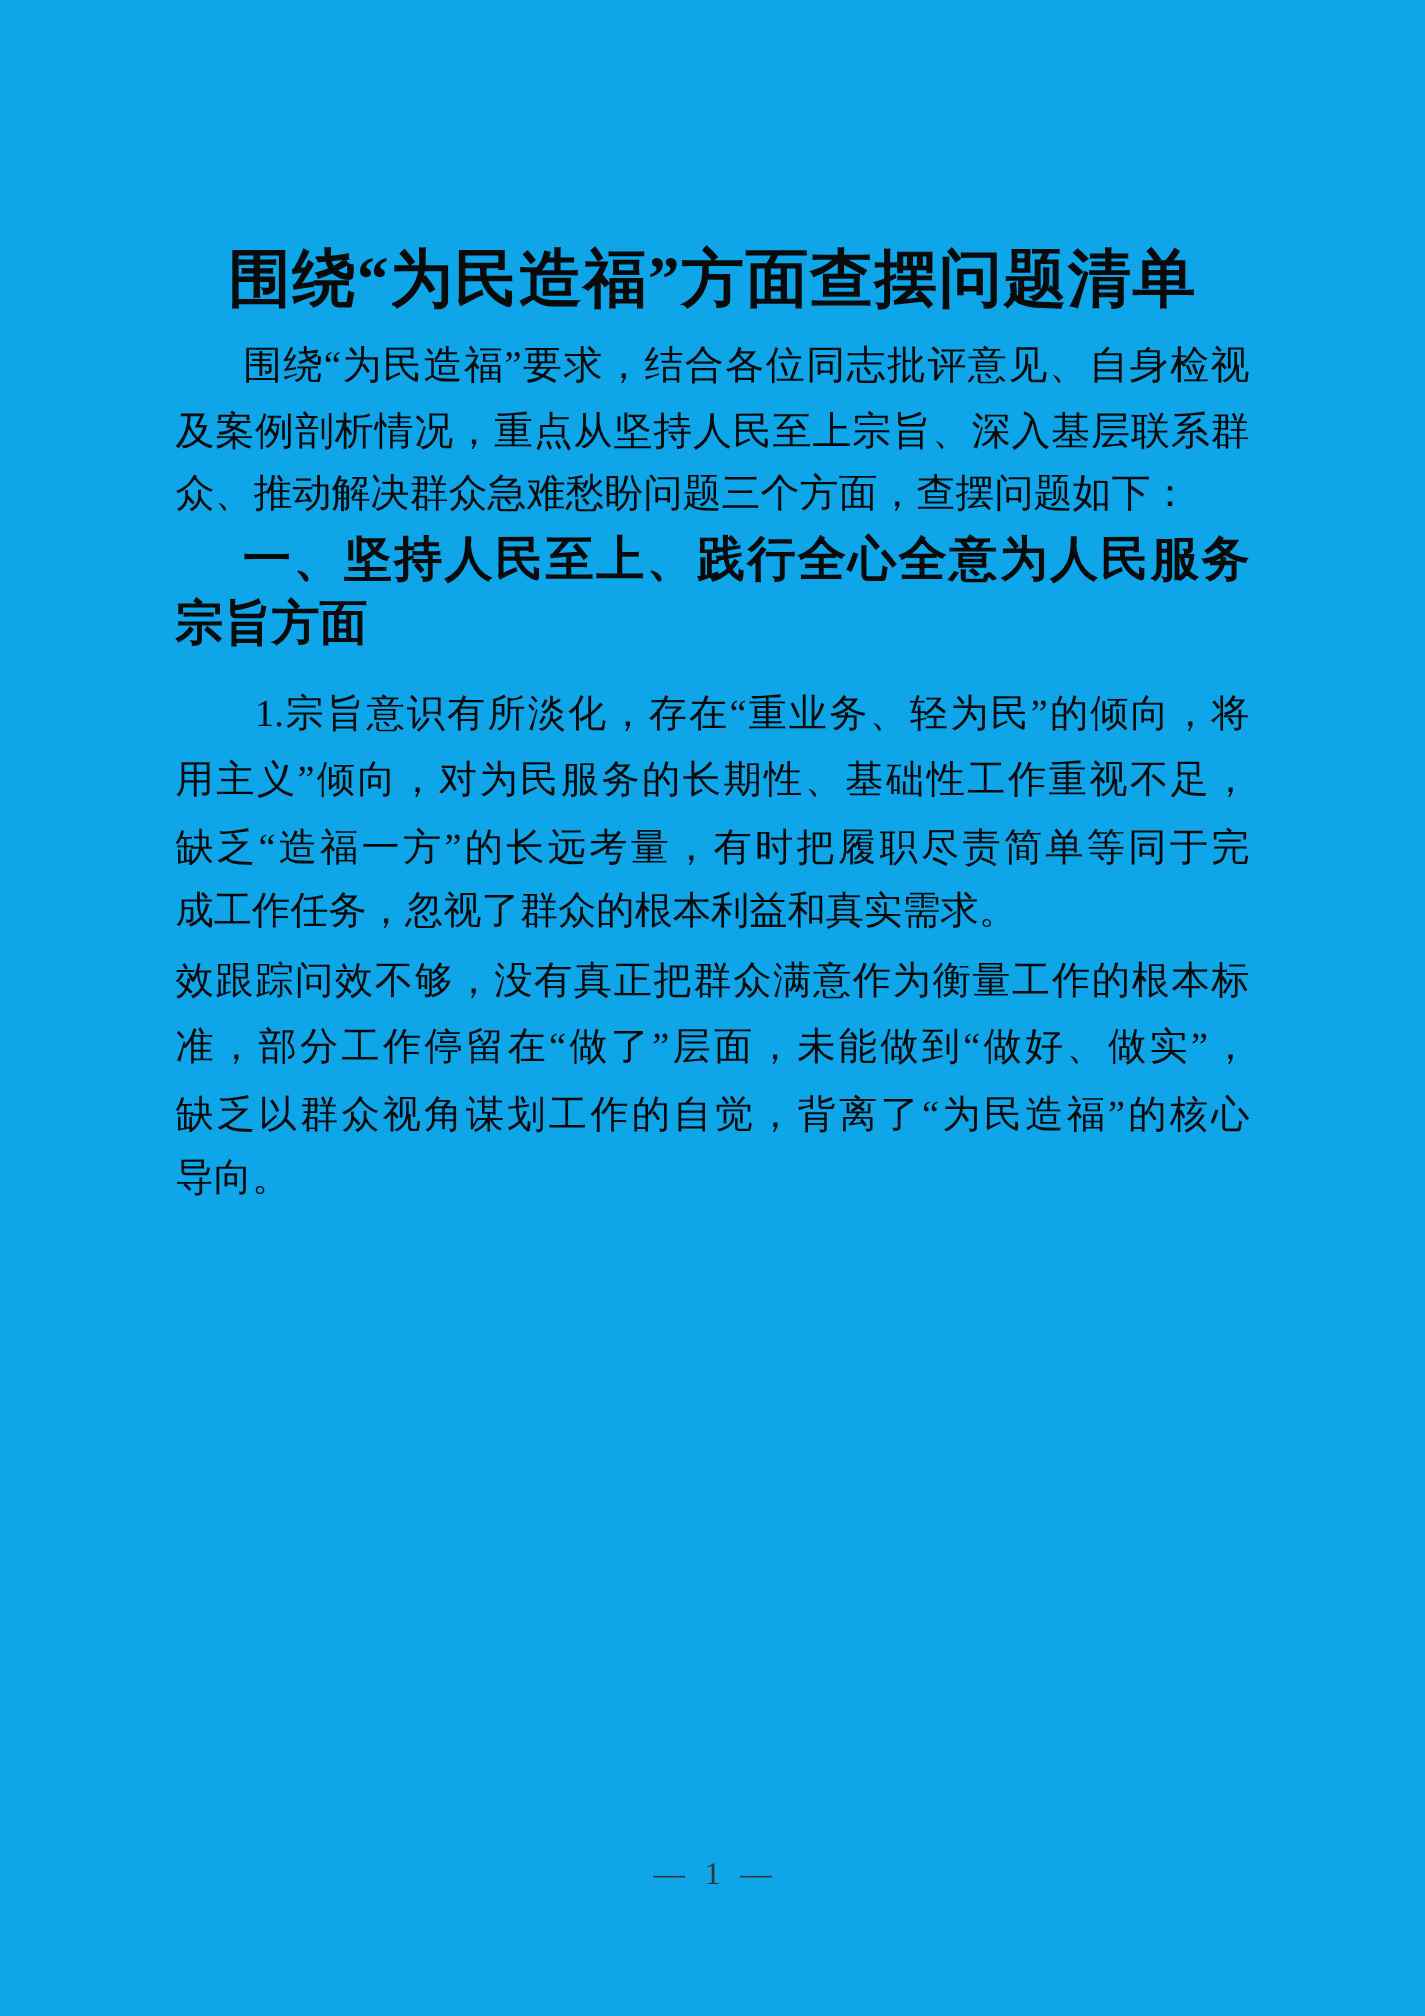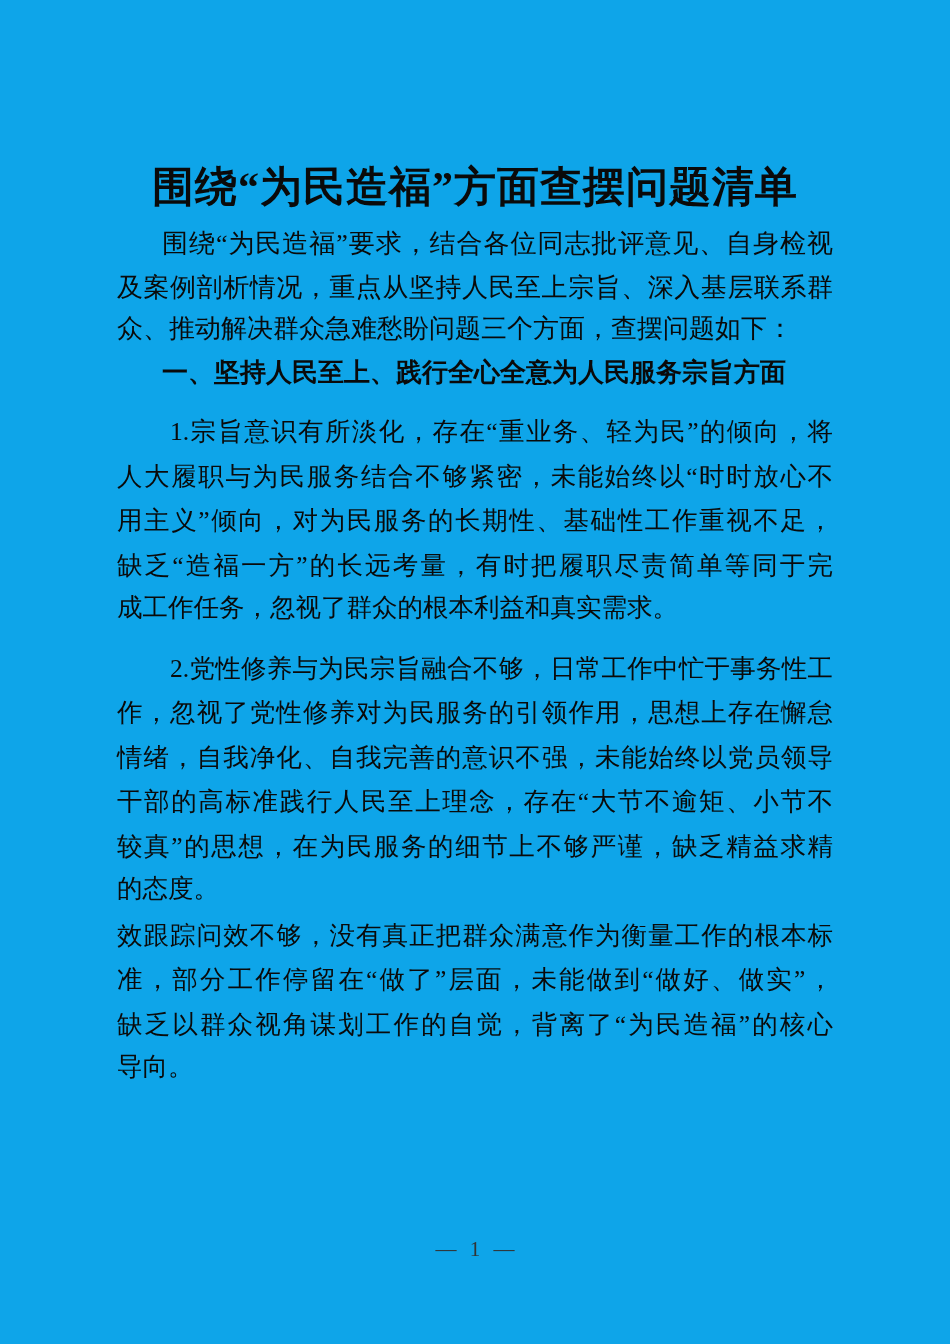--- a/index.html
+++ b/index.html
@@ -50,21 +50,21 @@
   }
   .para.intro {
     font-family: "Liberation Serif", "DejaVu Serif", serif;
     font-size: 26px;
     line-height: 43.5px;
   }
   .para.intro .line.first { text-indent: 45px; }
   .para.heading {
     font-family: "Liberation Sans", "DejaVu Sans", sans-serif;
     font-weight: bold;
-    font-size: 26px;
+    font-size: 32px;
     line-height: 43.5px;
   }
   .para.heading .line.first { text-indent: 45px; }
   .para.body {
     font-family: "Liberation Serif", "DejaVu Serif", serif;
     font-size: 25.5px;
     line-height: 44.5px;
   }
   .para.body .line.first { text-indent: 53px; margin-top: 14px; }
   .page-footer {
@@ -90,32 +90,23 @@
         <div class="para intro">
           <div class="line first">围绕“为民造福”要求，结合各位同志批评意见、自身检视</div>
           <div class="line">及案例剖析情况，重点从坚持人民至上宗旨、深入基层联系群</div>
           <div class="line last">众、推动解决群众急难愁盼问题三个方面，查摆问题如下：</div>
         </div>
         <div class="para heading">
           <div class="line first last">一、坚持人民至上、践行全心全意为人民服务宗旨方面</div>
         </div>
         <div class="para body">
           <div class="line first">1.宗旨意识有所淡化，存在“重业务、轻为民”的倾向，将</div>
-          <div class="line">人大履职与为民服务结合不够紧密，未能始终以“时时放心不</div>
           <div class="line">用主义”倾向，对为民服务的长期性、基础性工作重视不足，</div>
           <div class="line">缺乏“造福一方”的长远考量，有时把履职尽责简单等同于完</div>
           <div class="line last">成工作任务，忽视了群众的根本利益和真实需求。</div>
-        </div>
-        <div class="para body">
-          <div class="line first">2.党性修养与为民宗旨融合不够，日常工作中忙于事务性工</div>
-          <div class="line">作，忽视了党性修养对为民服务的引领作用，思想上存在懈怠</div>
-          <div class="line">情绪，自我净化、自我完善的意识不强，未能始终以党员领导</div>
-          <div class="line">干部的高标准践行人民至上理念，存在“大节不逾矩、小节不</div>
-          <div class="line">较真”的思想，在为民服务的细节上不够严谨，缺乏精益求精</div>
-          <div class="line last">的态度。</div>
         </div>
         <div class="para body">
           <div class="line">效跟踪问效不够，没有真正把群众满意作为衡量工作的根本标</div>
           <div class="line">准，部分工作停留在“做了”层面，未能做到“做好、做实”，</div>
           <div class="line">缺乏以群众视角谋划工作的自觉，背离了“为民造福”的核心</div>
           <div class="line last">导向。</div>
         </div>
       </div>
   </div>
   <div class="page-footer">— 1 —</div>

